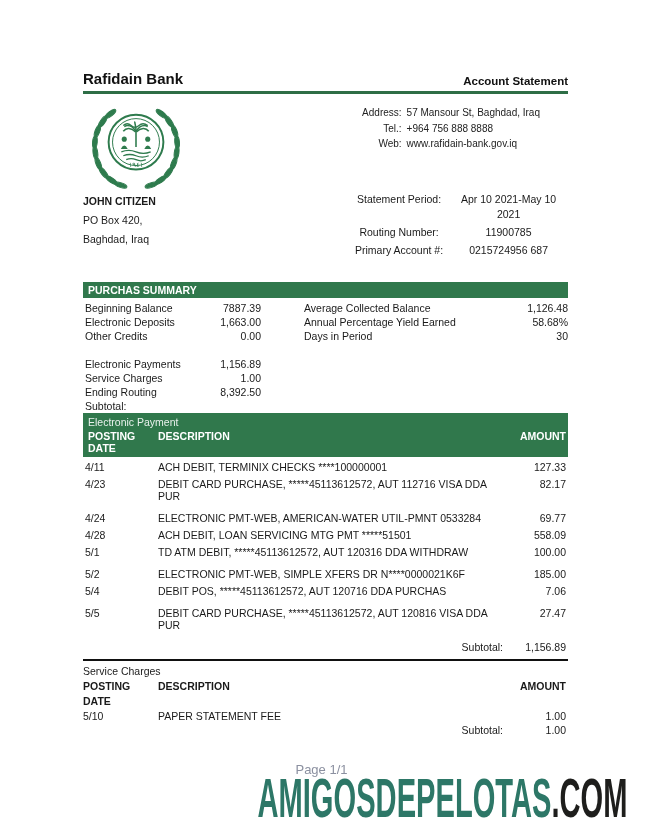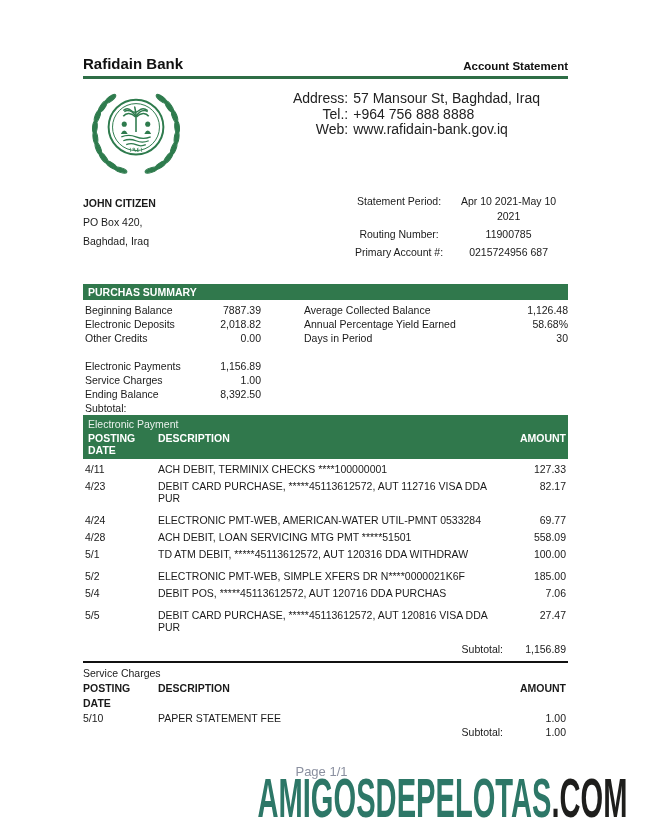--- a/index.html
+++ b/index.html
@@ -2,36 +2,36 @@
 <html><head>
 <meta charset="utf-8">
 <style>
   * { margin:0; padding:0; box-sizing:border-box; }
   html,body { background:#ffffff; }
   body { font-family:"Liberation Sans", sans-serif; color:#1a1a1a; }
   .page { position:relative; width:650px; height:840px; background:#fff; overflow:hidden; }
   .content { position:absolute; left:83px; top:0; width:485px; }
 
   
-  .hdr { margin-top:55px; display:flex; justify-content:space-between; align-items:flex-end;
+  .hdr { margin-top:70px; display:flex; justify-content:space-between; align-items:flex-end;
          border-bottom:3px solid #2E6E46; padding-bottom:4px; }
   .bank-name { font-size:15px; font-weight:bold; color:#111; }
   .doc-title { font-size:11.5px; font-weight:bold; color:#111; }
 
   
   .brand-row { margin-top:7px; display:flex; align-items:flex-start; height:90px; }
   .logo { width:106px; height:90px; flex:0 0 auto; }
   .contact { margin-left:auto; margin-right:28px; margin-top:5px;
              display:grid; grid-template-columns:auto auto; column-gap:5px; row-gap:1px;
-             font-size:14px; line-height:14.5px; }
+             font-size:10px; line-height:14.5px; }
   .contact .lbl { text-align:right; color:#222; }
   .contact .val { text-align:left; color:#222; }
 
   
-  .cust-row { margin-top:18px; display:flex; font-size:10.5px; line-height:19px; }
+  .cust-row { margin-top:1px; display:flex; font-size:10.5px; line-height:19px; }
   .cust-name { font-weight:bold; }
   .stmt-info { margin-left:auto; width:213px; display:grid; grid-template-columns:auto 1fr;
                column-gap:6px; row-gap:3.5px; font-size:10.5px; line-height:14.5px; }
   .stmt-info .lbl { text-align:center; }
   .stmt-info .val { text-align:center; }
 
   
   .green-bar { margin-top:25px; background:#30784C; color:#fff; font-weight:bold;
                font-size:10.5px; padding:2px 4px 2px 5px; }
   .summary-body { margin-top:3px; display:flex; font-size:10.5px; line-height:14px; }
@@ -175,37 +175,37 @@
 
     <div class="green-bar">PURCHAS SUMMARY</div>
     <div class="summary-body">
       <div class="sum-left">
         <div class="sum-row">
           <span>Beginning Balance</span>
           <span class="amt">7887.39</span>
         </div>
         <div class="sum-row">
           <span>Electronic Deposits</span>
-          <span class="amt">2,018.82</span>
+          <span class="amt">1,663.00</span>
         </div>
         <div class="sum-row">
           <span>Other Credits</span>
           <span class="amt">0.00</span>
         </div>
         <div class="sum-row blank"></div>
         <div class="sum-row">
           <span>Electronic Payments</span>
           <span class="amt">1,156.89</span>
         </div>
         <div class="sum-row">
           <span>Service Charges</span>
           <span class="amt">1.00</span>
         </div>
         <div class="sum-row">
-          <span>Ending Balance</span>
+          <span>Ending Routing</span>
           <span class="amt">8,392.50</span>
         </div>
         <div class="sum-row">
           <span>Subtotal:</span>
           <span class="amt"></span>
         </div>
       </div>
       <div class="sum-right">
         <div class="sum-row">
           <span>Average Collected Balance</span>

